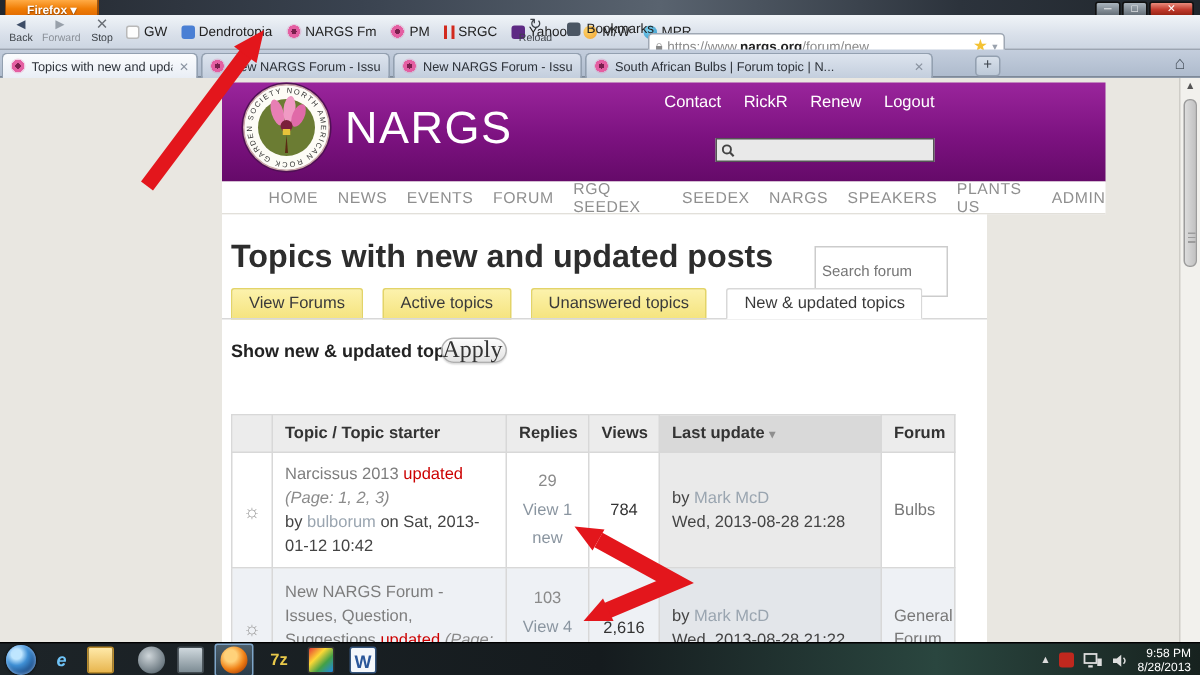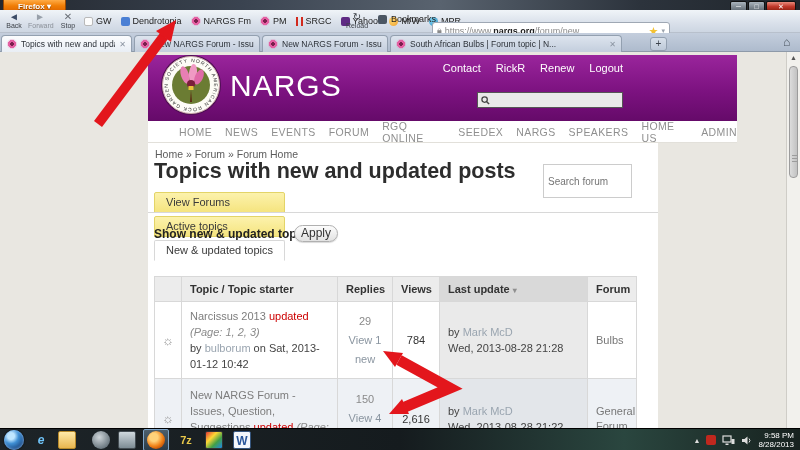--- a/index.html
+++ b/index.html
@@ -69,29 +69,29 @@
   #hsearch { right:114px; top:37px; width:146px; height:16px; background:#e9e9e9; border:1px solid #555;
     display:flex; align-items:center; padding:0 3px; gap:3px; }
   #sitenav { left:148px; top:69px; width:589px; height:22px; background:#fff; border-bottom:1px solid #e2e0da;
     display:flex; align-items:center; gap:13px; padding-left:31px; font-size:10.5px; color:#8f8f8f; letter-spacing:.4px; }
 
   #content { left:148px; top:91px; width:510px; height:285px; background:#fff; }
   #breadcrumb { left:7px; top:5px; font-size:10.5px; color:#5c5c5c; }
   #pagetitle { left:6px; top:16px; font-size:21.5px; font-weight:bold; color:#2d2d2d; }
   #fsearch { left:395px; top:21px; width:89px; height:17px; border:1px solid #ccc; font-size:10px; color:#555; padding:16px 4px;
     font-family:"Liberation Sans",sans-serif; }
-  #ftabs { left:6px; top:49px; display:flex; gap:3px; height:21px;flex-direction:column; }
+  #ftabs { left:6px; top:49px; display:flex; gap:13px; height:21px; }
   .ftab { border:1px solid #e3d468; background:linear-gradient(#fcf2ac,#f5e47f); font-size:11px; color:#3a3a3a;
     padding:0 11px; line-height:19px; border-radius:2px 2px 0 0; }
   .ftab.on { background:#fff; border:1px solid #d8d8d8; border-bottom:1px solid #fff; position:relative; z-index:2; }
   #tabline { left:0; top:69px; width:510px; height:1px; background:#d8d8d8; }
   #filterlabel { left:6px; top:84px; font-size:12px; font-weight:bold; color:#222; }
   #applybtn { left:146px; top:82px; width:44px; height:17px; border:1px solid #b0b0b0; border-radius:9px;
-    background:linear-gradient(#fdfdfd,#e2e2e2); font-size:12px; color:#333; text-align:center; line-height:15px;
-    box-shadow:0 1px 1px rgba(0,0,0,.15); }
+    background:linear-gradient(#fdfdfd,#e2e2e2); font-size:16px; color:#333; line-height:15px;
+    box-shadow:0 1px 1px rgba(0,0,0,.15);font-family:Liberation Serif, serif; }
   #anyselect { left:6px; top:103px; width:92px; height:16px; border:1px solid #999; background:#fff;
     display:flex; align-items:center; font-size:10px; color:#666; }
   #anyselect .val { padding-left:3px; flex:1; }
   #anyselect .drop { width:14px; height:100%; background:linear-gradient(#f4f4f4,#ddd); border-left:1px solid #aaa;
     text-align:center; font-size:7px; line-height:14px; color:#333; }
 
   
   #ftable { left:6px; top:133px; width:482px; border-collapse:collapse; table-layout:fixed; font-size:11px; }
   #ftable td, #ftable th { border:1px solid #d8d8d8; vertical-align:middle; }
   #ftable th { background:#ececec; text-align:left; padding:6px 8px; color:#333; font-size:11px; }
@@ -283,42 +283,36 @@
           <line x1="6.3" y1="6.3" x2="9" y2="9" stroke="#444" stroke-width="1.6"></line>
         </svg>
     </div>
   </div>
 
   <div id="sitenav" class="abs">
     <span>HOME</span>
     <span>NEWS</span>
     <span>EVENTS</span>
     <span>FORUM</span>
-    <span>RGQ ONLINE</span>
+    <span>RGQ SEEDEX</span>
     <span>SEEDEX</span>
     <span>NARGS</span>
     <span>SPEAKERS</span>
-    <span>HOME US</span>
+    <span>PLANTS US</span>
     <span>ADMIN</span>
   </div>
 
   <div id="content" class="abs">
-    <div id="breadcrumb" class="abs">
-      <span>Home</span>
-      <span>»</span>
-      <span>Forum</span>
-      <span>»</span>
-      <span>Forum Home</span>
-    </div>
     <div id="pagetitle" class="abs">Topics with new and updated posts</div>
     <input id="fsearch" class="abs" placeholder="Search forum" style="">
 
     <div id="ftabs" class="abs">
       <div class="ftab">View Forums</div>
       <div class="ftab">Active topics</div>
+      <div class="ftab">Unanswered topics</div>
       <div class="ftab on">New &amp; updated topics</div>
     </div>
     <div id="tabline" class="abs"></div>
 
     <div id="filterlabel" class="abs">Show new &amp; updated topics in:</div>
     <div id="applybtn" class="abs">Apply</div>
 
     <table id="ftable" class="abs">
       <colgroup>
           <col style="width:27px">
@@ -360,21 +354,21 @@
         <td class="fm">Bulbs</td>
       </tr>
       <tr class="r2">
         <td class="ic">☼</td>
         <td class="topic">
           <span class="tlink">New NARGS Forum - Issues, Question, Suggestions</span>
           <span class="upd">updated</span>
           <span class="pgs">(Page: 1, 2, 3 ... Last Page)</span>
         </td>
         <td class="rep">
-          <span>150</span>
+          <span>103</span>
           <span class="viewnew">View 4 new</span>
         </td>
         <td class="views">2,616</td>
         <td class="lu">
           <span>by</span>
           <span class="alink">Mark McD</span><br>
           <span>Wed, 2013-08-28 21:22</span>
         </td>
         <td class="fm">General Forum</td>
       </tr>

